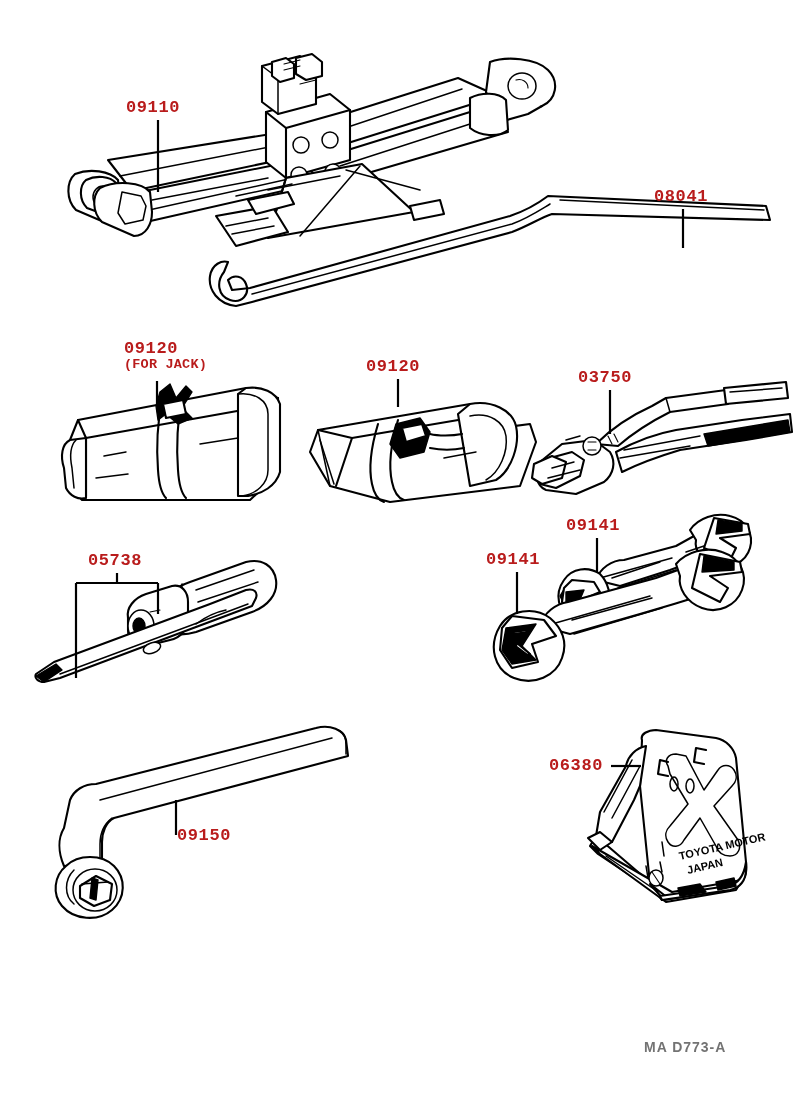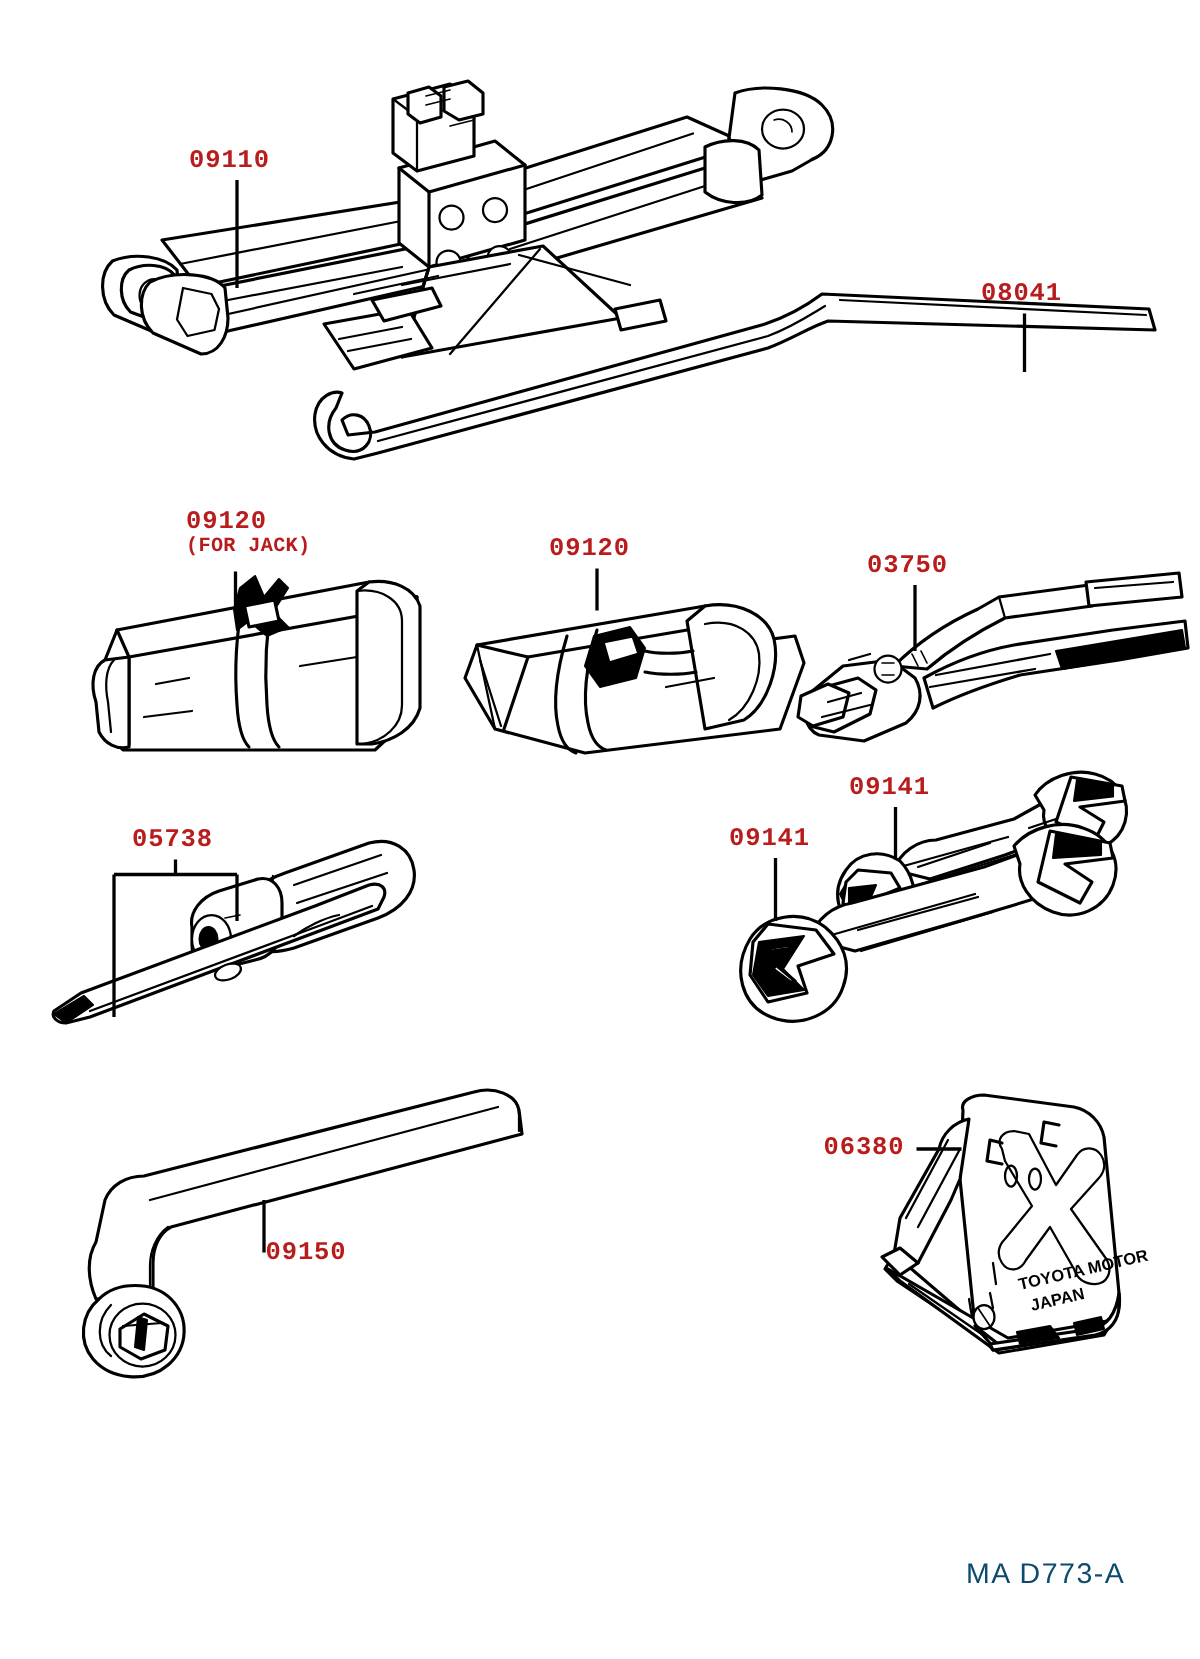--- a/index.html
+++ b/index.html
@@ -81,24 +81,24 @@
   .label .sub {
     display: block;
     font-size: 13.5px;
     letter-spacing: 0.2px;
     text-align: left;
     margin-top: 1px;
   }
   .footer {
     position: absolute;
     font-family: "Liberation Sans", sans-serif;
-    font-weight: normal;
-    font-size: 19px;
+    font-weight: bold;
+    font-size: 14px;
     letter-spacing: 1px;
-    color: #0c4a6e;
+    color: #737373;
     white-space: nowrap;
   }
   .emboss {
     font-family: "Liberation Sans", sans-serif;
     font-weight: bold;
     fill: #000000;
   }
 </style>
 </head>
 <body>

